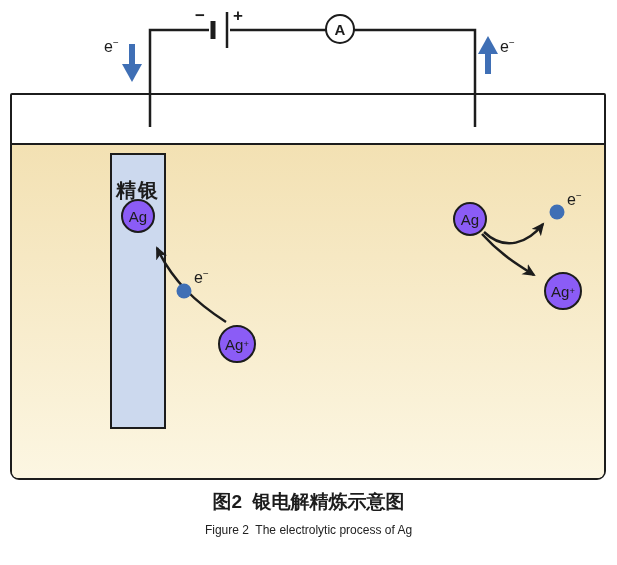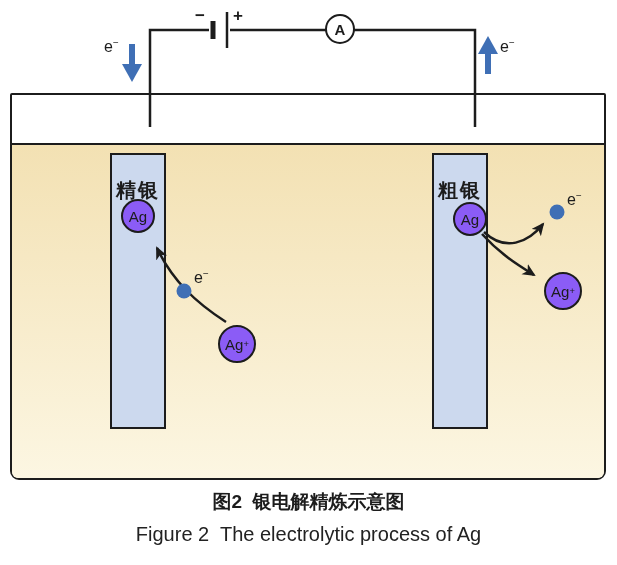--- a/index.html
+++ b/index.html
@@ -42,36 +42,33 @@
              border:2px solid var(--line-dark,#1c1c1c); background:#fff; border-radius:50%;
              display:flex; align-items:center; justify-content:center;
              font-size:15px; font-weight:bold; z-index:4; }
 
   .battery-label { position:absolute; font-size:17px; font-weight:bold; z-index:5; }
   .lbl { position:absolute; z-index:5; font-size:16px; }
 
   .caption-zh { position:absolute; top:489px; width:100%; text-align:center;
                 font-size:19px; font-weight:bold; white-space:pre; z-index:5; }
   .caption-en { position:absolute; top:523px; width:100%; text-align:center;
-                font-size:20px; white-space:pre; z-index:5; color:#222; }
+                font-size:12px; white-space:pre; z-index:5; color:#222; }
 </style>
 </head>
 <body>
 
 <div class="canvas">
 
   <div class="tank">
     <div class="liquid"></div>
   </div>
 
   <div class="electrode left">
     <div class="electrode-label">精银</div>
-  </div>
-  <div class="electrode right">
-    <div class="electrode-label">粗银</div>
   </div>
 
   <svg class="overlay" width="617" height="565" viewBox="0 0 617 565">
     <defs>
       <marker id="ah" markerUnits="userSpaceOnUse" markerWidth="16" markerHeight="14" refX="11" refY="6" orient="auto">
         <path class="ah-fill" d="M0,0 L13,6 L0,12 L3.5,6 Z"></path>
       </marker>
     </defs>
 
     <path class="wire" d="M150,127 L150,30 L209,30"></path>

